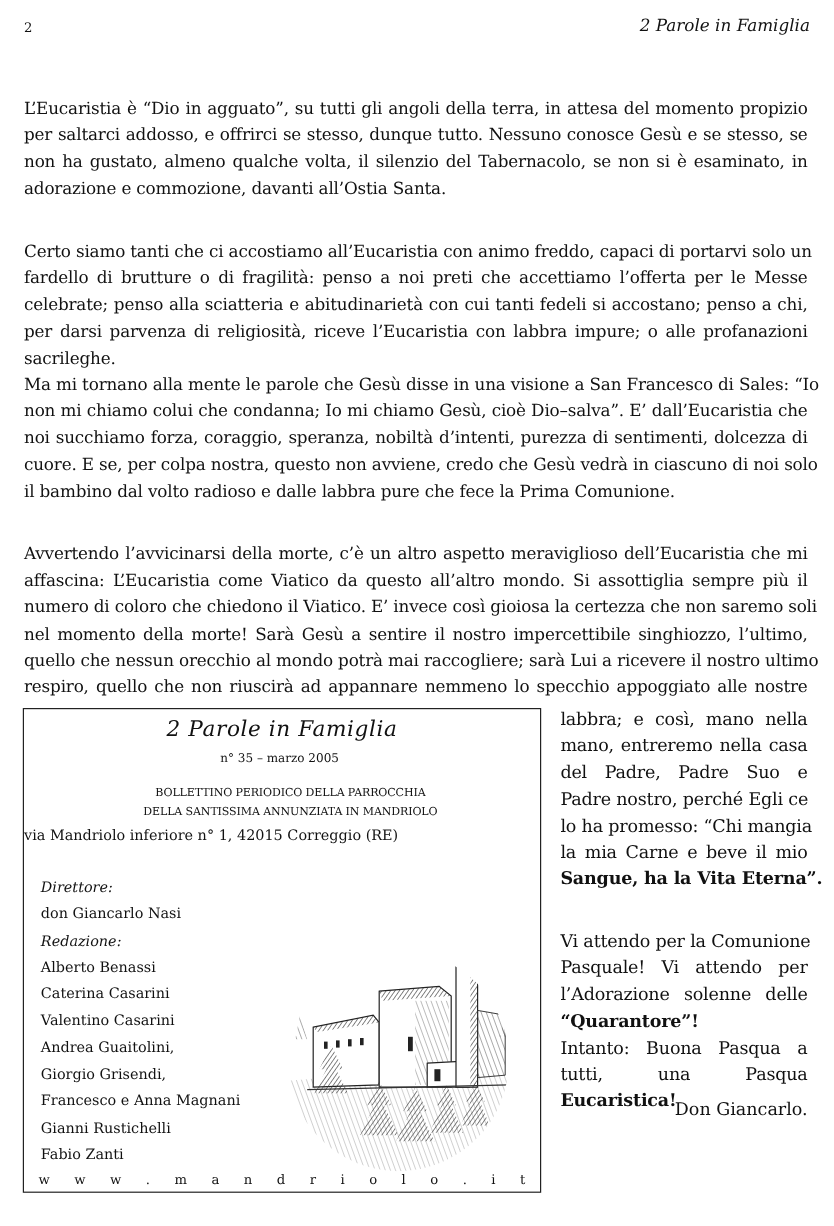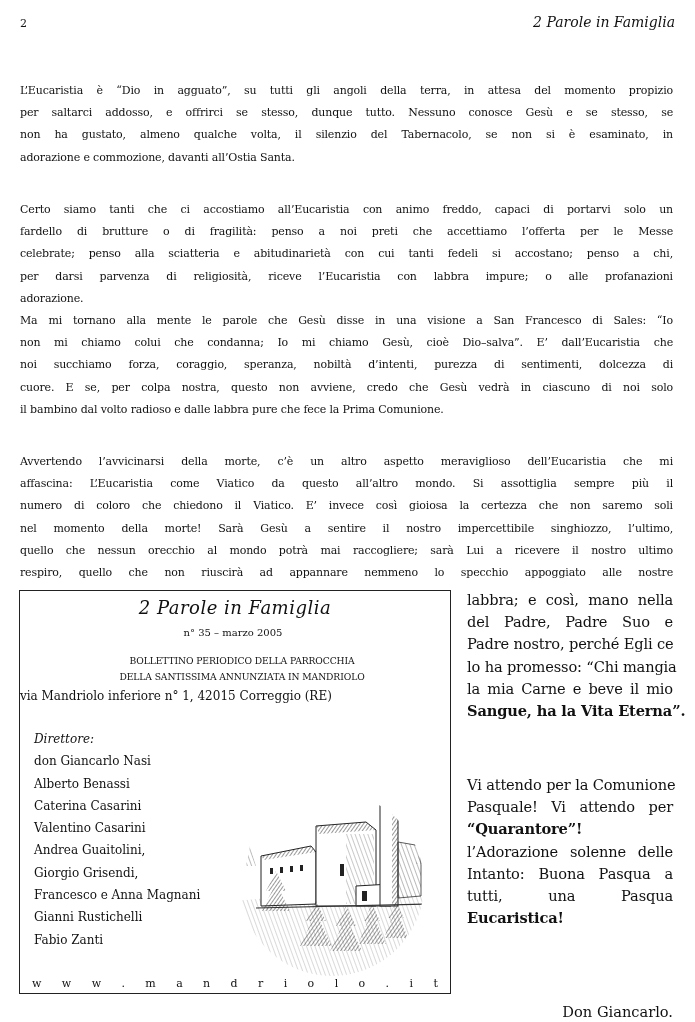--- a/index.html
+++ b/index.html
@@ -12,21 +12,21 @@
       position: absolute; left: 20px; top: 17px;
       font-size: 11px; font-family: "DejaVu Serif", serif;
     }
     .running-head {
       position: absolute; right: 20px; top: 14px;
       font-size: 14px; font-style: italic;
       font-family: "DejaVu Serif", serif;
     }
     .para {
       position: absolute; left: 20px; width: 653px;
-      font-size: 11px; line-height: 22.2px;
+      font-size: 14px; line-height: 22.2px;
       text-align: justify; margin: 0;
       letter-spacing: -0.15px;
     }
     .para .line { display: block; text-align: justify; text-align-last: justify; white-space: nowrap; }
     .para .line.last { text-align-last: left; }
     .box {
       position: absolute; left: 19px; top: 590px;
       width: 432px; height: 404px;
       border: 1.5px solid #222;
       box-sizing: border-box;
@@ -62,21 +62,21 @@
       display: flex; justify-content: space-between;
       font-size: 11px;
     }
     .sidecol {
       position: absolute; left: 467px; width: 206px;
       font-size: 14.6px; line-height: 22.2px; letter-spacing: -0.15px;
     }
     .sidecol .line { display: block; text-align: justify; text-align-last: justify; white-space: nowrap; }
     .sidecol .line.last { text-align-last: left; font-weight: bold; }
     .signature {
-      position: absolute; right: 22px; top: 1003px;
+      position: absolute; right: 22px; top: 916px;
       font-size: 14.6px;
     }
   </style>
 </head>
 <body>
 
 <div class="page-num">2</div>
 <div class="running-head">2 Parole in Famiglia</div>
 
 <div class="para" style="top:80px;">
@@ -84,21 +84,21 @@
   <span class="line">per saltarci addosso, e offrirci se stesso, dunque tutto. Nessuno conosce Gesù e se stesso, se</span>
   <span class="line">non ha gustato, almeno qualche volta, il silenzio del Tabernacolo, se non si è esaminato, in</span>
   <span class="line last">adorazione e commozione, davanti all’Ostia Santa.</span>
 </div>
 
 <div class="para" style="top:199px;">
   <span class="line">Certo siamo tanti che ci accostiamo all’Eucaristia con animo freddo, capaci di portarvi solo un</span>
   <span class="line">fardello di brutture o di fragilità: penso a noi preti che accettiamo l’offerta per le Messe</span>
   <span class="line">celebrate; penso alla sciatteria e abitudinarietà con cui tanti fedeli si accostano; penso a chi,</span>
   <span class="line">per darsi parvenza di religiosità, riceve l’Eucaristia con labbra impure; o alle profanazioni</span>
-  <span class="line last">adorazione.</span>
+  <span class="line last">sacrileghe.</span>
 </div>
 
 <div class="para" style="top:310px;">
   <span class="line">Ma mi tornano alla mente le parole che Gesù disse in una visione a San Francesco di Sales: “Io</span>
   <span class="line">non mi chiamo colui che condanna; Io mi chiamo Gesù, cioè Dio–salva”. E’ dall’Eucaristia che</span>
   <span class="line">noi succhiamo forza, coraggio, speranza, nobiltà d’intenti, purezza di sentimenti, dolcezza di</span>
   <span class="line">cuore. E se, per colpa nostra, questo non avviene, credo che Gesù vedrà in ciascuno di noi solo</span>
   <span class="line last">il bambino dal volto radioso e dalle labbra pure che fece la Prima Comunione.</span>
 </div>
 
@@ -116,20 +116,21 @@
   <div class="box-issue">n° 35 – marzo 2005</div>
   <div class="box-org">
     <div>BOLLETTINO PERIODICO DELLA PARROCCHIA</div>
     <div>DELLA SANTISSIMA ANNUNZIATA IN MANDRIOLO</div>
   </div>
   <div class="box-address">via Mandriolo inferiore n° 1, 42015 Correggio (RE)</div>
 
   <div class="staff">
     <div class="role">Direttore:</div>
     <div>don Giancarlo Nasi</div>
+    <div class="role">Redazione:</div>
     <div>Alberto Benassi</div>
     <div>Caterina Casarini</div>
     <div>Valentino Casarini</div>
     <div>Andrea Guaitolini,</div>
     <div>Giorgio Grisendi,</div>
     <div>Francesco e Anna Magnani</div>
     <div>Gianni Rustichelli</div>
     <div>Fabio Zanti</div>
   </div>
 
@@ -200,30 +201,31 @@
     <span>l</span>
     <span>o</span>
     <span>.</span>
     <span>i</span>
     <span>t</span>
   </div>
 </div>
 
 <div class="sidecol" style="top:589px;">
   <span class="line">labbra; e così, mano nella</span>
+  <span class="line">mano, entreremo nella casa</span>
   <span class="line">del Padre, Padre Suo e</span>
   <span class="line">Padre nostro, perché Egli ce</span>
   <span class="line">lo ha promesso: “Chi mangia</span>
   <span class="line">la mia Carne e beve il mio</span>
   <span class="line last">Sangue, ha la Vita Eterna”.</span>
 </div>
 
 <div class="sidecol" style="top:774px;">
   <span class="line">Vi attendo per la Comunione</span>
   <span class="line">Pasquale! Vi attendo per</span>
+  <span class="line">l’Adorazione solenne delle</span>
   <span class="line last">“Quarantore”!</span>
-  <span class="line">l’Adorazione solenne delle</span>
   <span class="line">Intanto: Buona Pasqua a</span>
   <span class="line">tutti, una Pasqua</span>
   <span class="line last">Eucaristica!</span>
 </div>
 
 <div class="signature">Don Giancarlo.</div>
 
 </body></html>

